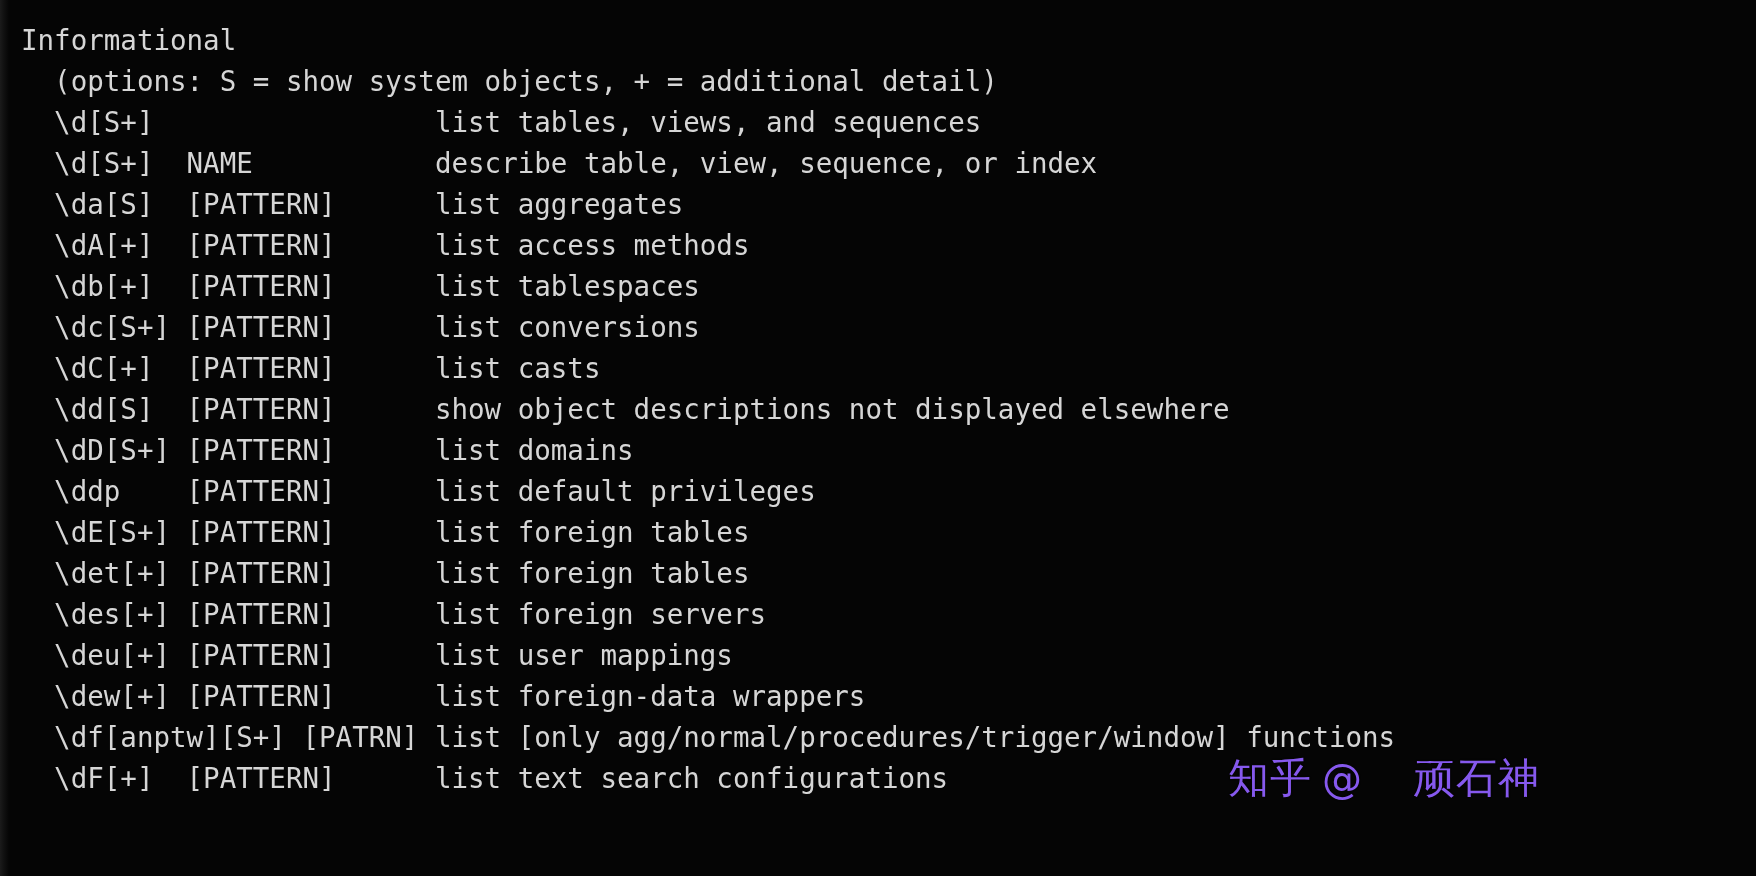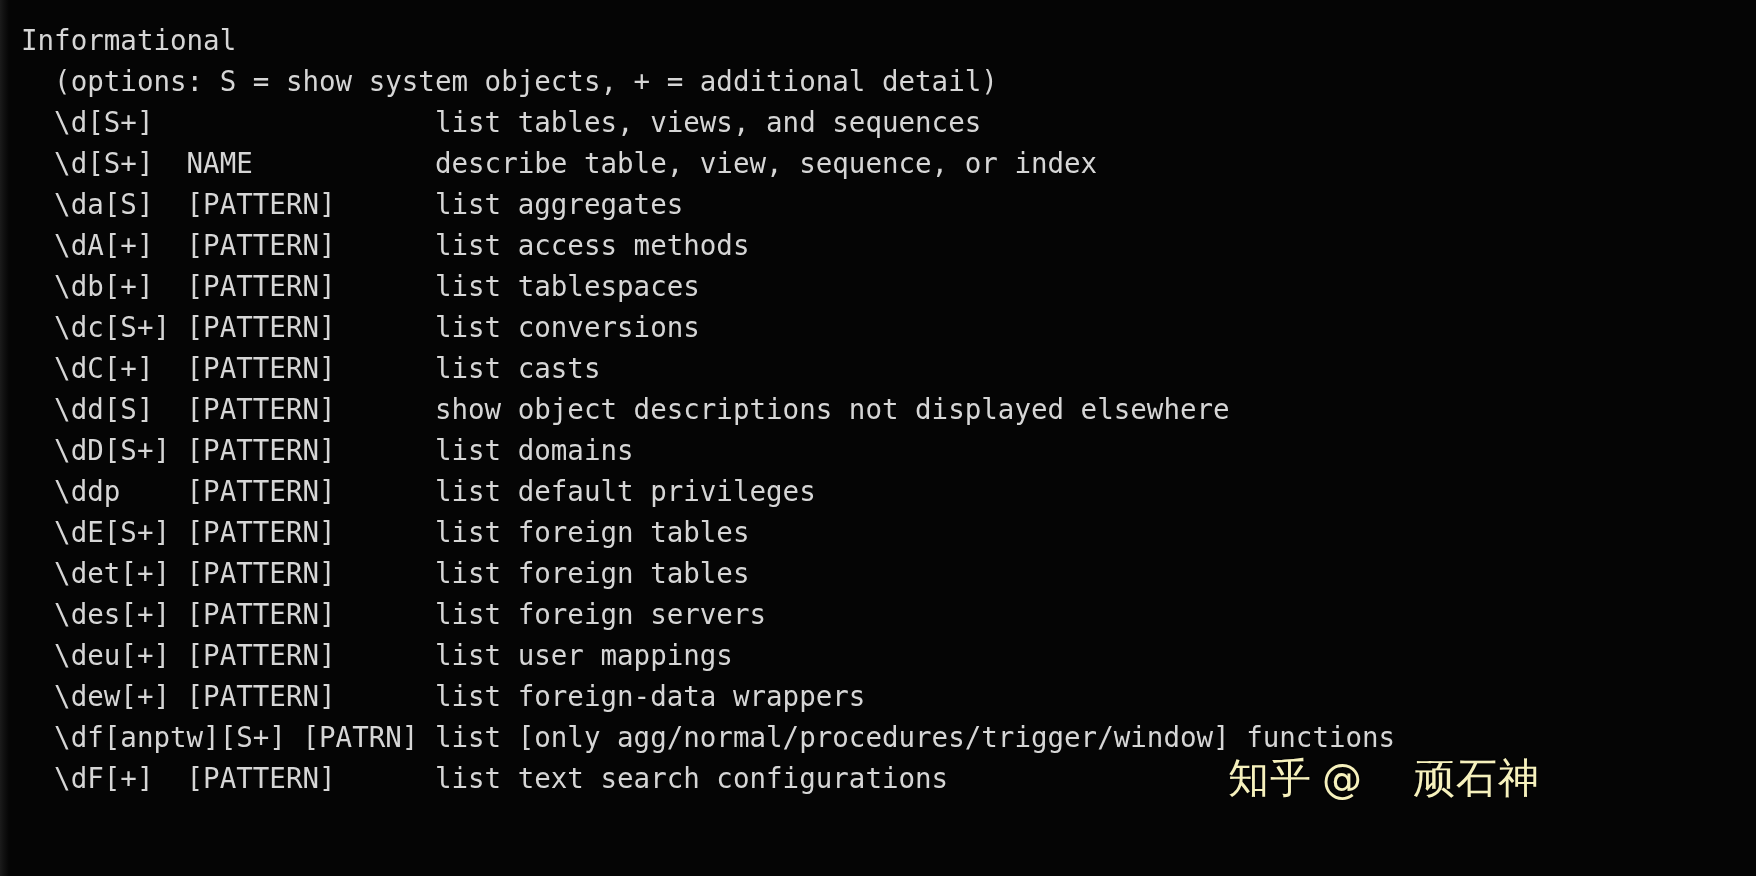--- a/index.html
+++ b/index.html
@@ -46,21 +46,21 @@
     white-space: pre;
   }
   
   #watermark {
     position: absolute;
     left: 1228px;
     top: 758px;
     display: flex;
     align-items: center;
     gap: 10px;
-    color: #fef9c3;
+    color: #8b5cf6;
     font-family: "DejaVu Sans", "Liberation Sans", sans-serif;
     font-size: 41px;
     line-height: 1;
     font-weight: 500;
     opacity: 0.97;
     pointer-events: none;
     text-shadow: 0 0 2px rgba(0,0,0,0.55);
   }
   #watermark .wm-brand { letter-spacing: 1px; }
   #watermark .wm-at { font-size: 40px; }

